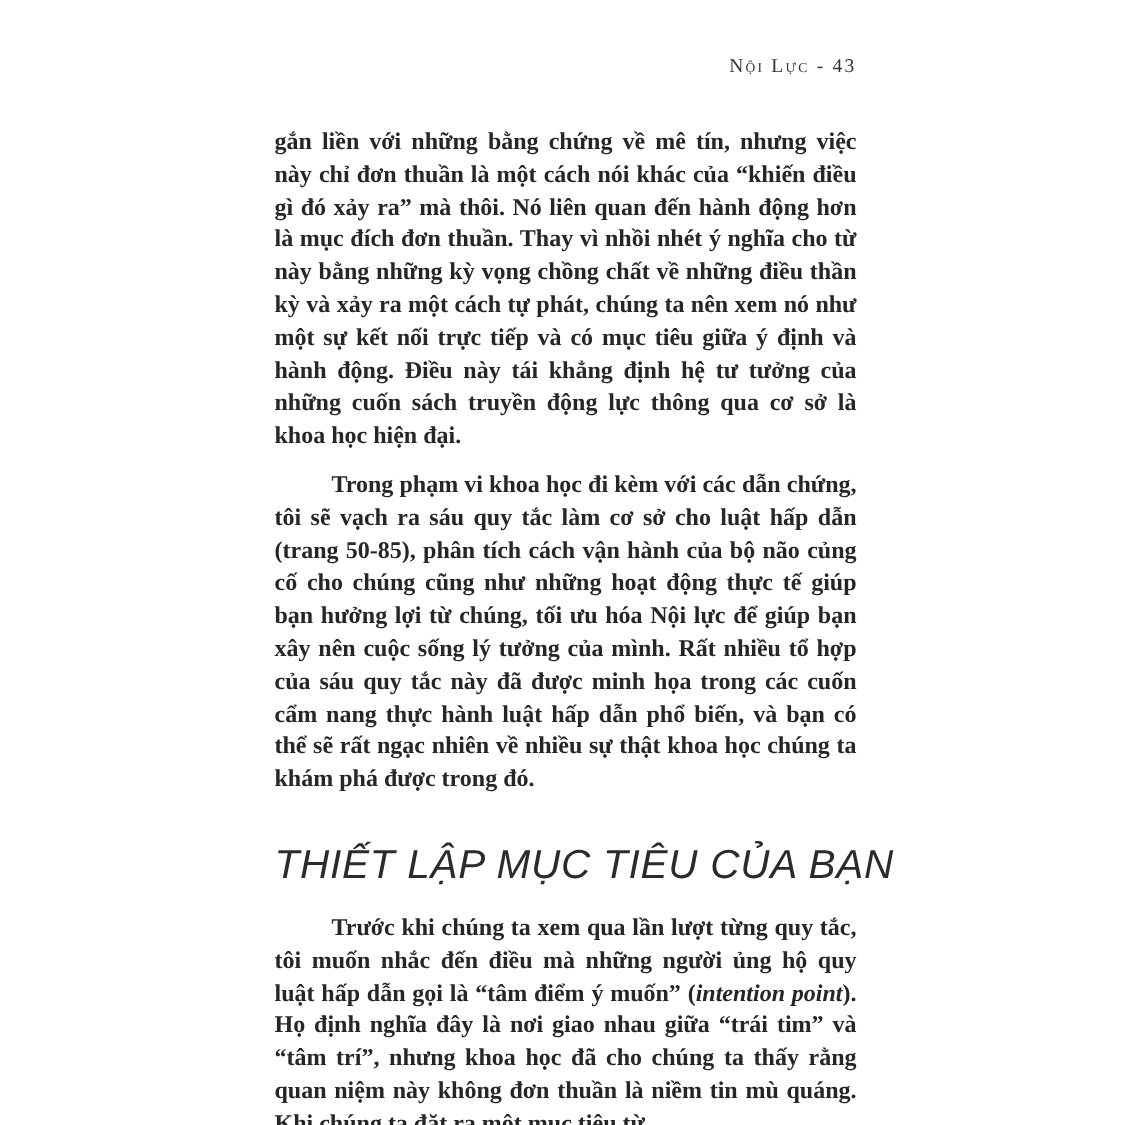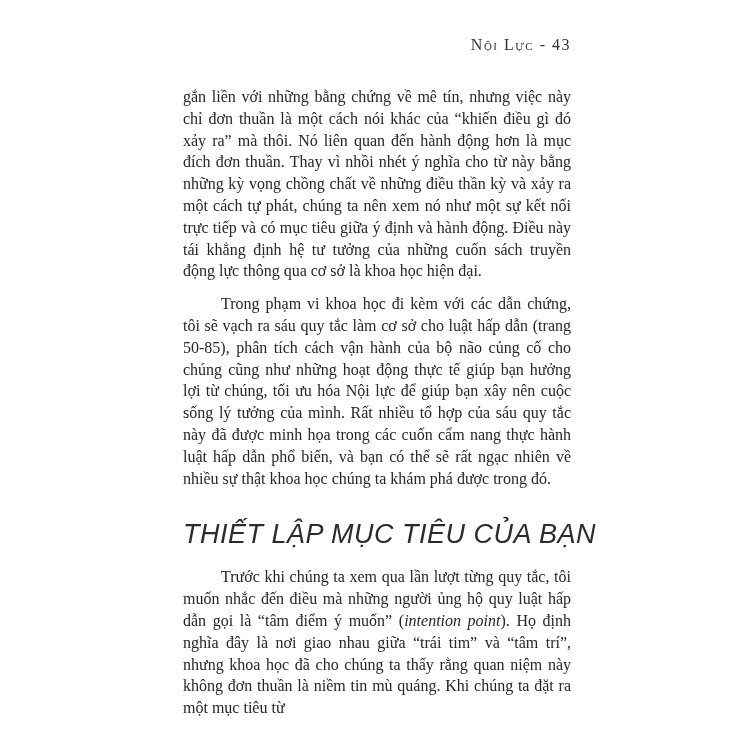--- a/index.html
+++ b/index.html
@@ -18,31 +18,32 @@
   }
   .text-column {
     position: absolute;
     left: 183px;
     top: 36px;
     width: 388px;
   }
   .running-header {
     text-align: right;
     font-variant: small-caps;
-    font-size: 16px;
+    font-size: 13px;
     letter-spacing: 1.5px;
     color: #333333;
     margin-bottom: 32px;
   }
   .body-text p {
     margin: 0 0 11px 0;
     font-size: 16px;
     line-height: 21.8px;
     text-align: justify;
     color: #262626;
+    font-weight: bold;
   }
   .body-text p.indented {
     text-indent: 38px;
   }
   .section-heading {
     font-family: "Liberation Sans", sans-serif;
     font-size: 27px;
     font-weight: 500;
     letter-spacing: 0.5px;
     text-align: center;

